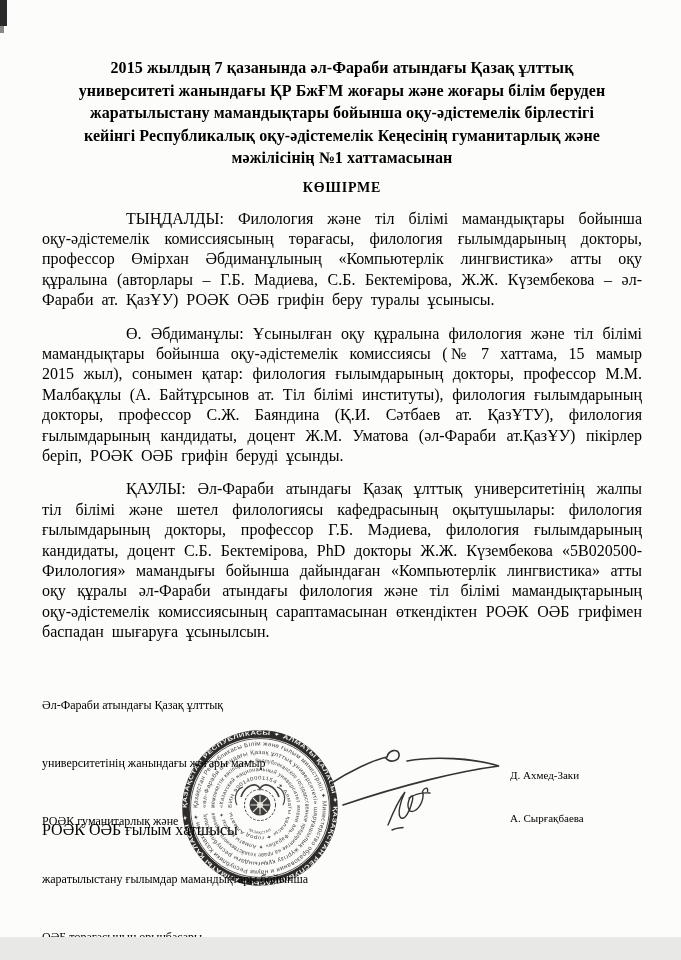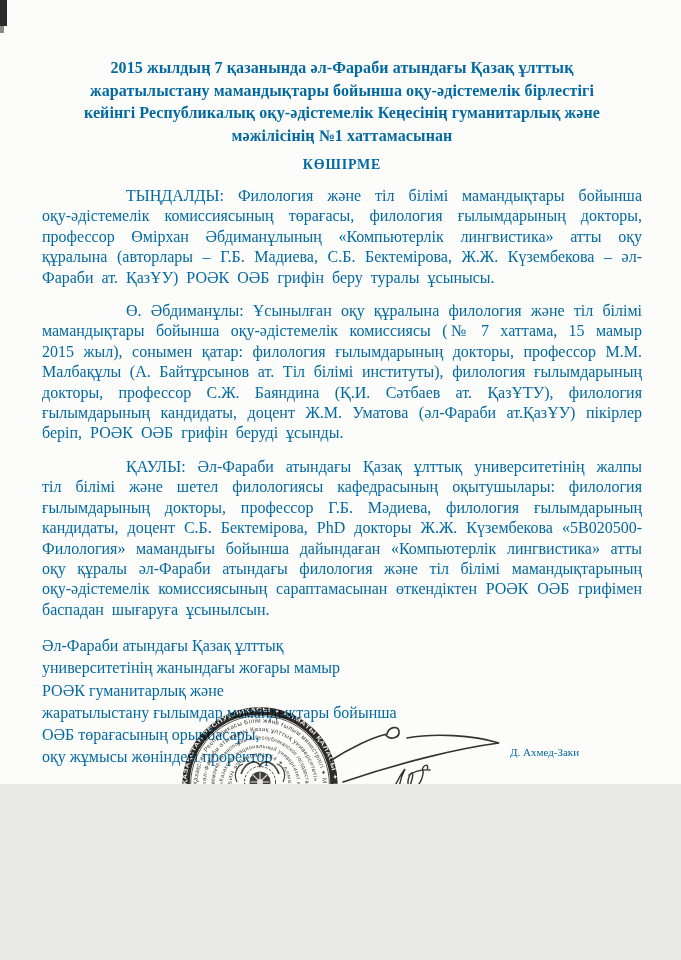--- a/index.html
+++ b/index.html
@@ -1,32 +1,32 @@
 <!DOCTYPE html>
 <html><head>
 <meta charset="utf-8">
 <style>
   html,body{margin:0;padding:0;background:#e8e8e6;}
   .page{
-    position:relative;width:681px;height:784px;margin:0 auto;
+    position:relative;width:681px;height:937px;margin:0 auto;
     background:#fcfcfa;overflow:hidden;
     font-family:"Liberation Serif","DejaVu Serif",serif;
-    color:#0369a1;
+    color:#000000;
   }
   .scan-notch{position:absolute;left:0;top:0;width:7px;height:26px;background:#2a2a2a;}
   .scan-notch2{position:absolute;left:0;top:26px;width:4px;height:7px;background:#8a8a88;}
   .content{position:absolute;left:42px;top:57px;width:600px;}
   .title{width:100%;}
   .title-line{font-weight:bold;font-size:16px;line-height:22.5px;text-align:center;letter-spacing:.1px;}
   .copy{font-weight:bold;font-size:14px;text-align:center;margin-top:10px;letter-spacing:.8px;}
   .para{font-size:16px;line-height:20.4px;text-align:justify;text-indent:84px;word-spacing:4px;margin:13px 0 0 0;}
   .para .b{font-weight:normal;}
   .sig-section{position:relative;height:272px;margin-top:15px;}
   .role-lines{position:absolute;left:0;top:0;width:460px;}
-  .role-line{font-size:16px;line-height:22.2px;white-space:nowrap;}
+  .role-line{font-size:12px;line-height:22.2px;white-space:nowrap;margin-top:36px;}
   .secretary{position:absolute;left:0;top:163px;font-size:16px;white-space:nowrap;}
   .signer{position:absolute;left:468px;font-size:11px;white-space:nowrap;}
   .signer-0{top:111px;}
   .signer-1{top:154px;}
   .stamp{position:absolute;left:103px;top:35px;mix-blend-mode:multiply;opacity:.93;}
   .stamp text{font-family:"Liberation Sans","DejaVu Sans",sans-serif;fill:#35322d;letter-spacing:.3px;}
   .stamp .band-text{fill:#f4f3f0;font-weight:bold;}
   .sig-ink{position:absolute;left:0;top:0;pointer-events:none;}
 </style>
 </head>
@@ -34,20 +34,21 @@
 
 <div class="page">
 
   <div class="scan-notch"></div>
   <div class="scan-notch2"></div>
 
   <div class="content">
 
     <div class="title">
         <div class="title-line">2015 жылдың 7 қазанында әл-Фараби атындағы Қазақ ұлттық</div>
+        <div class="title-line">университеті жанындағы ҚР БжҒМ жоғары және жоғары білім беруден</div>
         <div class="title-line">жаратылыстану мамандықтары бойынша оқу-әдістемелік бірлестігі</div>
         <div class="title-line">кейінгі Республикалық оқу-әдістемелік Кеңесінің гуманитарлық және</div>
         <div class="title-line">мәжілісінің №1 хаттамасынан</div>
       </div>
 
     <div class="copy">КӨШІРМЕ</div>
 
     <p class="para"><span class="b">ТЫҢДАЛДЫ: </span><span>Филология және тіл білімі мамандықтары бойынша оқу-әдістемелік комиссиясының төрағасы, филология ғылымдарының докторы, профессор Өмірхан Әбдиманұлының </span><span class="b">«Компьютерлік лингвистика»</span><span> атты оқу құралына (авторлары – Г.Б. Мадиева, С.Б. Бектемірова, Ж.Ж. Күзембекова – әл-Фараби ат. ҚазҰУ) РОӘК ОӘБ грифін беру туралы ұсынысы.</span></p>
 
     <p class="para"><span class="b">Ө. Әбдиманұлы: </span><span>Ұсынылған оқу құралына филология және тіл білімі мамандықтары бойынша оқу-әдістемелік комиссиясы (№ 7 хаттама, 15 мамыр 2015 жыл), сонымен қатар: филология ғылымдарының докторы, профессор М.М. Малбақұлы (А. Байтұрсынов ат. Тіл білімі институты), филология ғылымдарының докторы, профессор С.Ж. Баяндина (Қ.И. Сәтбаев ат. ҚазҰТУ), филология ғылымдарының кандидаты, доцент Ж.М. Уматова (әл-Фараби ат.ҚазҰУ) пікірлер беріп, РОӘК ОӘБ грифін беруді ұсынды.</span></p>

